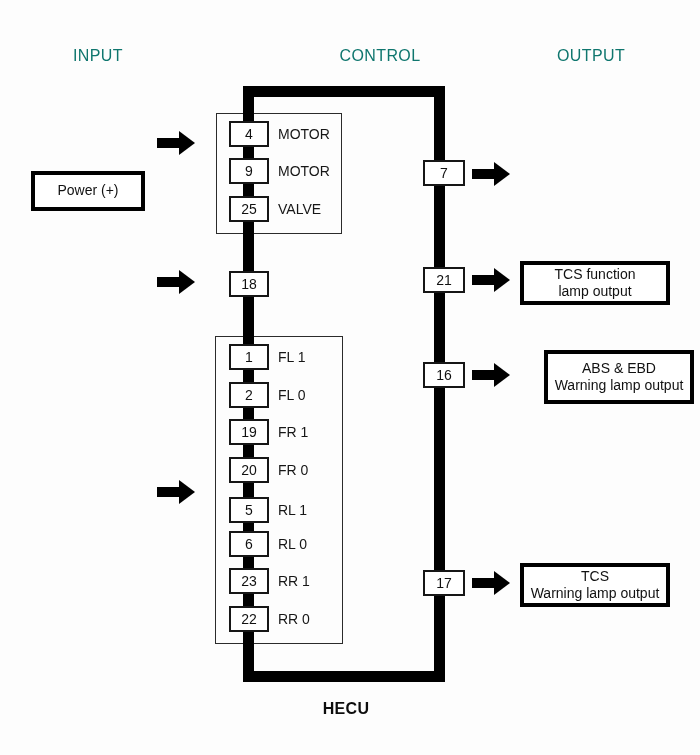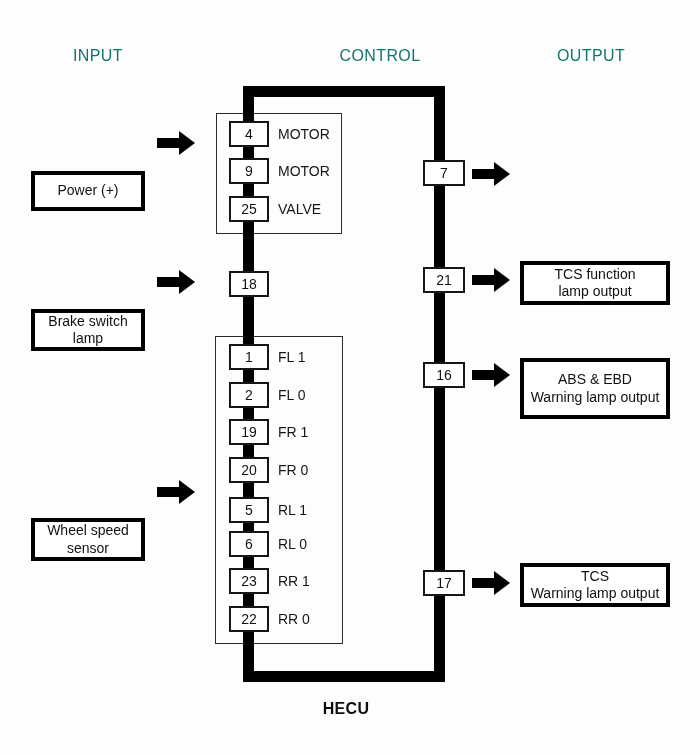--- a/index.html
+++ b/index.html
@@ -89,24 +89,20 @@
   <div class="pinlabel" style="top:568px;">RR 1</div>
   <div class="pin" style="top:606px;">22</div>
   <div class="pinlabel" style="top:606px;">RR 0</div>
 
   <div class="pin rt" style="top:160px;">7</div>
   <div class="pin rt" style="top:267px;">21</div>
   <div class="pin rt" style="top:362px;">16</div>
   <div class="pin rt" style="top:570px;">17</div>
 
   <div class="iobox in" style="top:123px;height:40px;">Power (+)</div>
-  <div class="iobox in" style="top:261px;height:42px;">Brake switch
-lamp</div>
-  <div class="iobox in" style="top:470px;height:43px;">Wheel speed
-sensor</div>
 
   <div class="arrow in" style="top:131px;">
     <span class="shaft"></span>
     <span class="head"></span>
   </div>
   <div class="arrow in" style="top:270px;">
     <span class="shaft"></span>
     <span class="head"></span>
   </div>
   <div class="arrow in" style="top:480px;">
@@ -126,20 +122,20 @@
     <span class="shaft"></span>
     <span class="head"></span>
   </div>
   <div class="arrow out" style="top:571px;">
     <span class="shaft"></span>
     <span class="head"></span>
   </div>
 
   <div class="iobox out" style="top:261px;height:44px;">TCS function
 lamp output</div>
-  <div class="iobox out" style="top:358px;height:61px;">ABS &amp; EBD
+  <div class="iobox out" style="top:350px;height:54px;margin-left:24px;">ABS &amp; EBD
 Warning lamp output</div>
   <div class="iobox out" style="top:563px;height:44px;">TCS
 Warning lamp output</div>
 
   <div class="hecu" style="left:346px;top:700px;">HECU</div>
 
 </div>
 
 </body></html>

